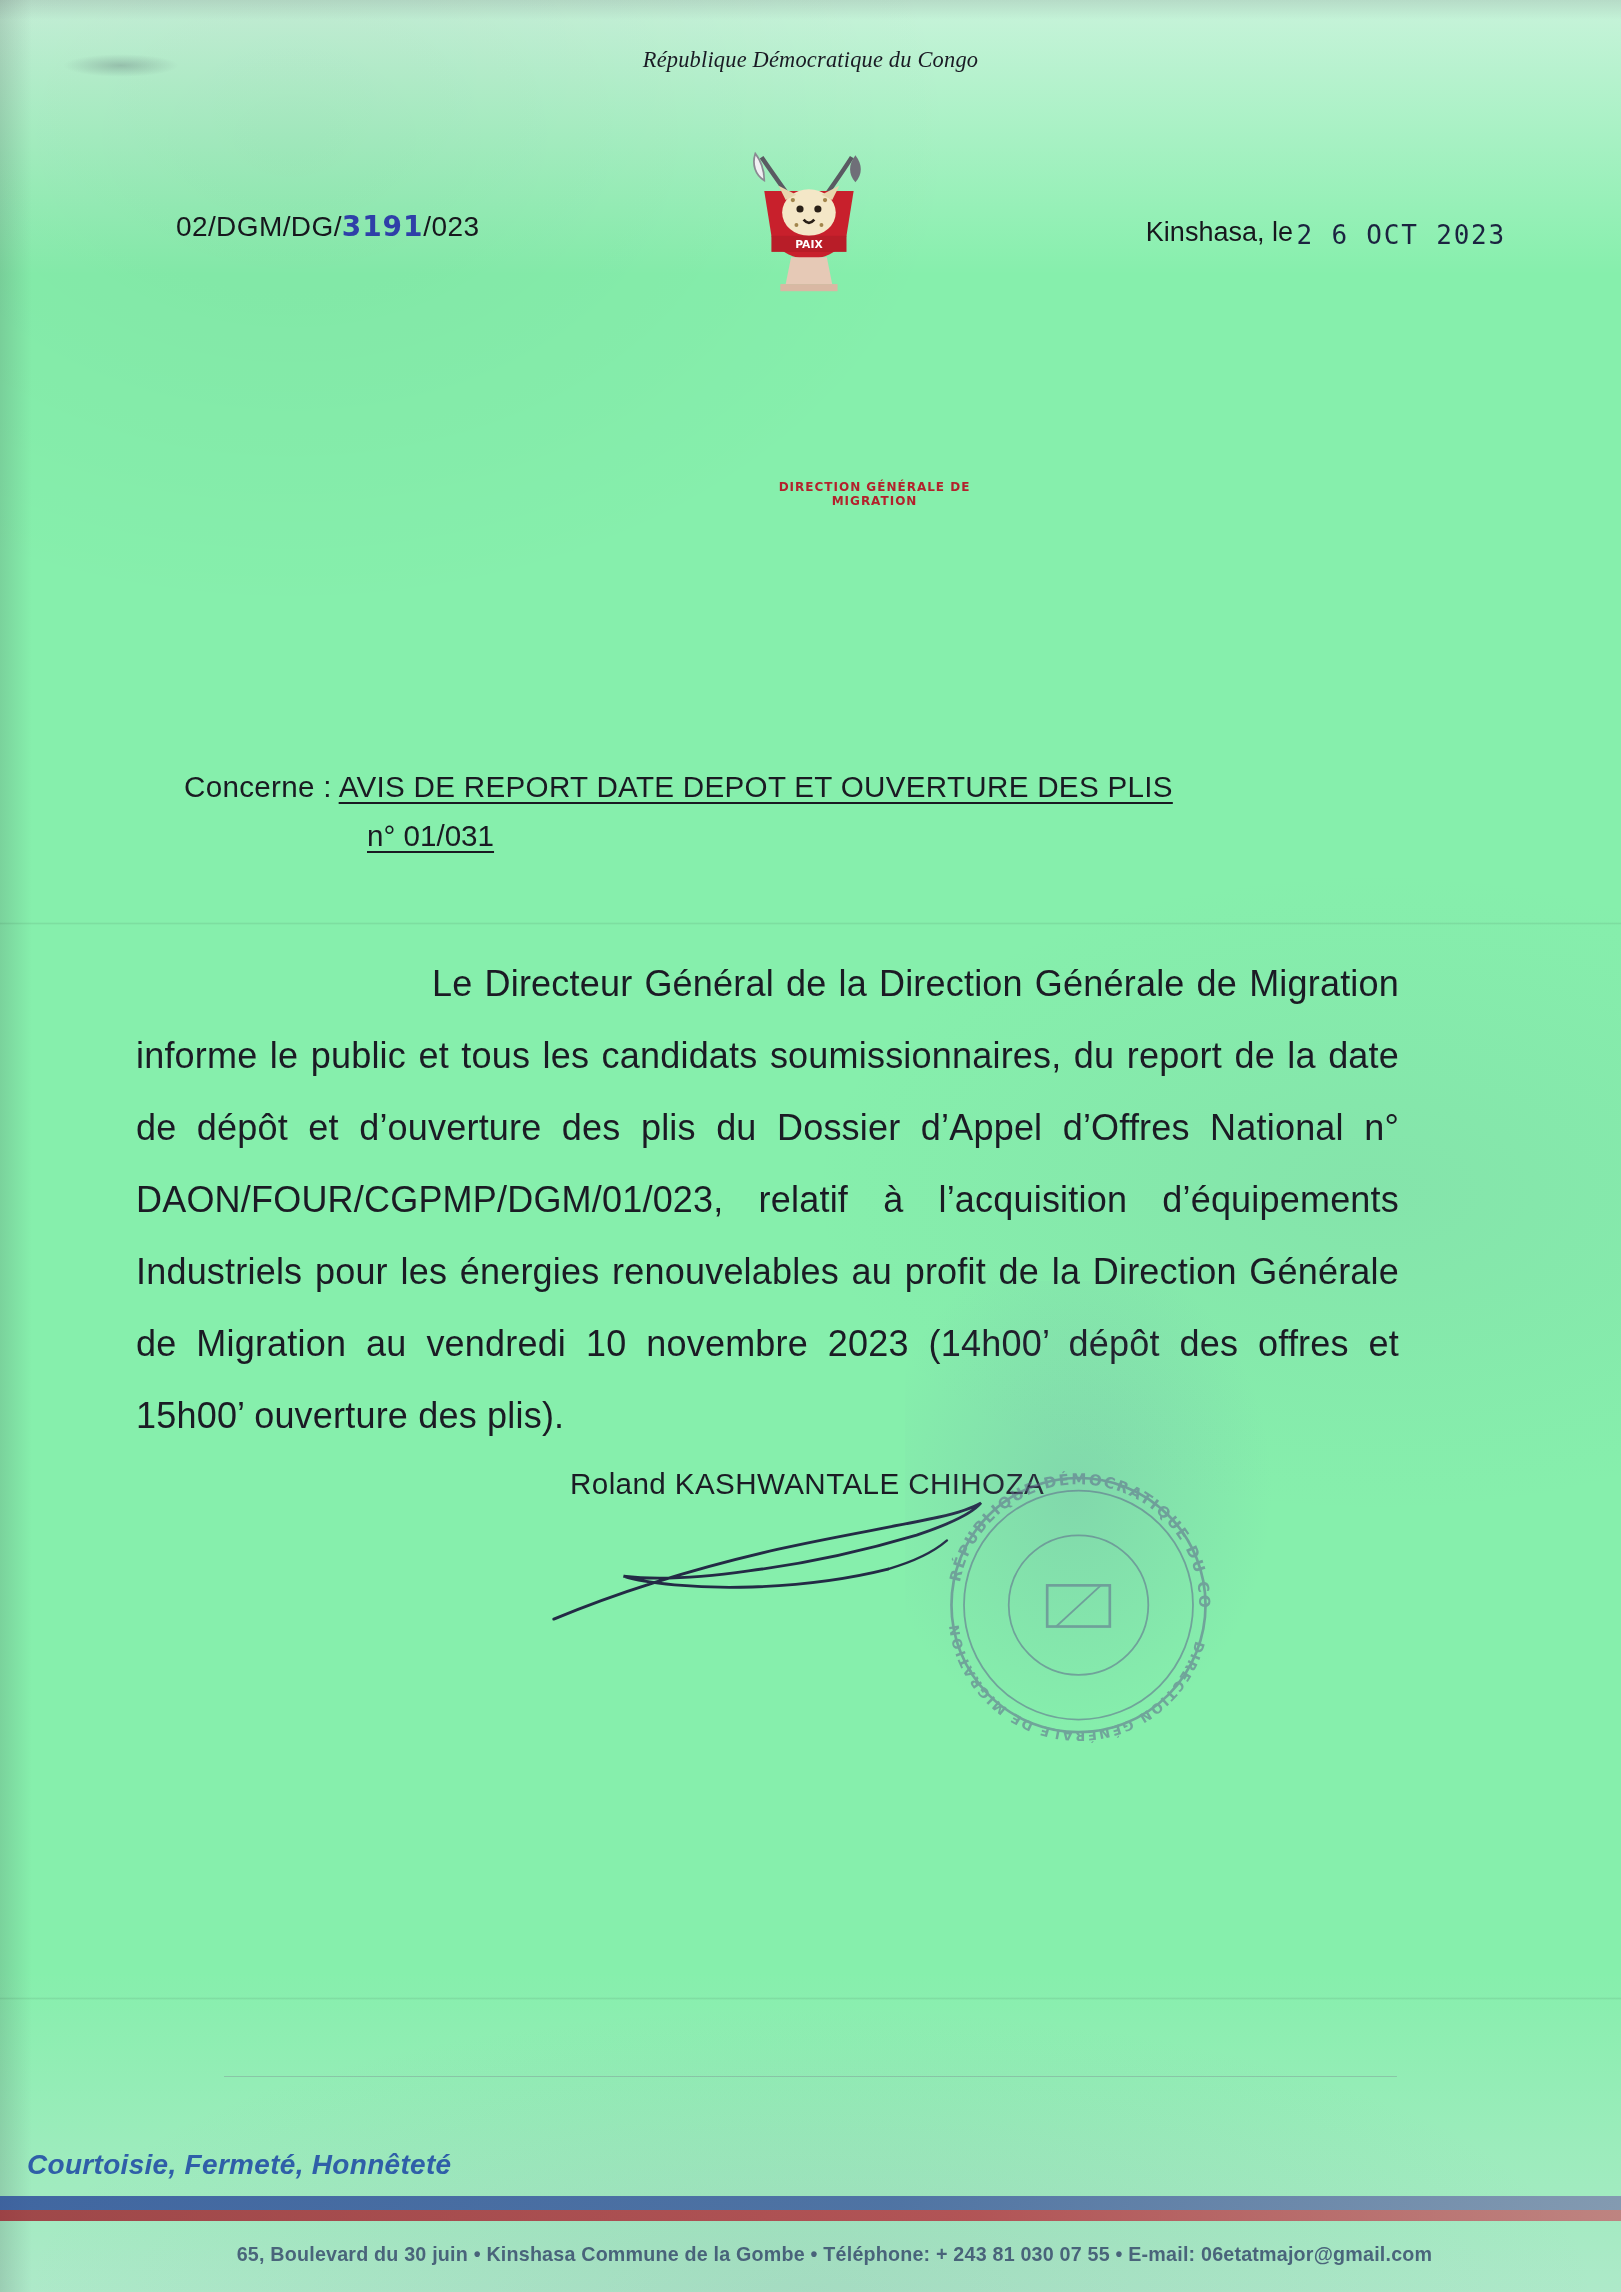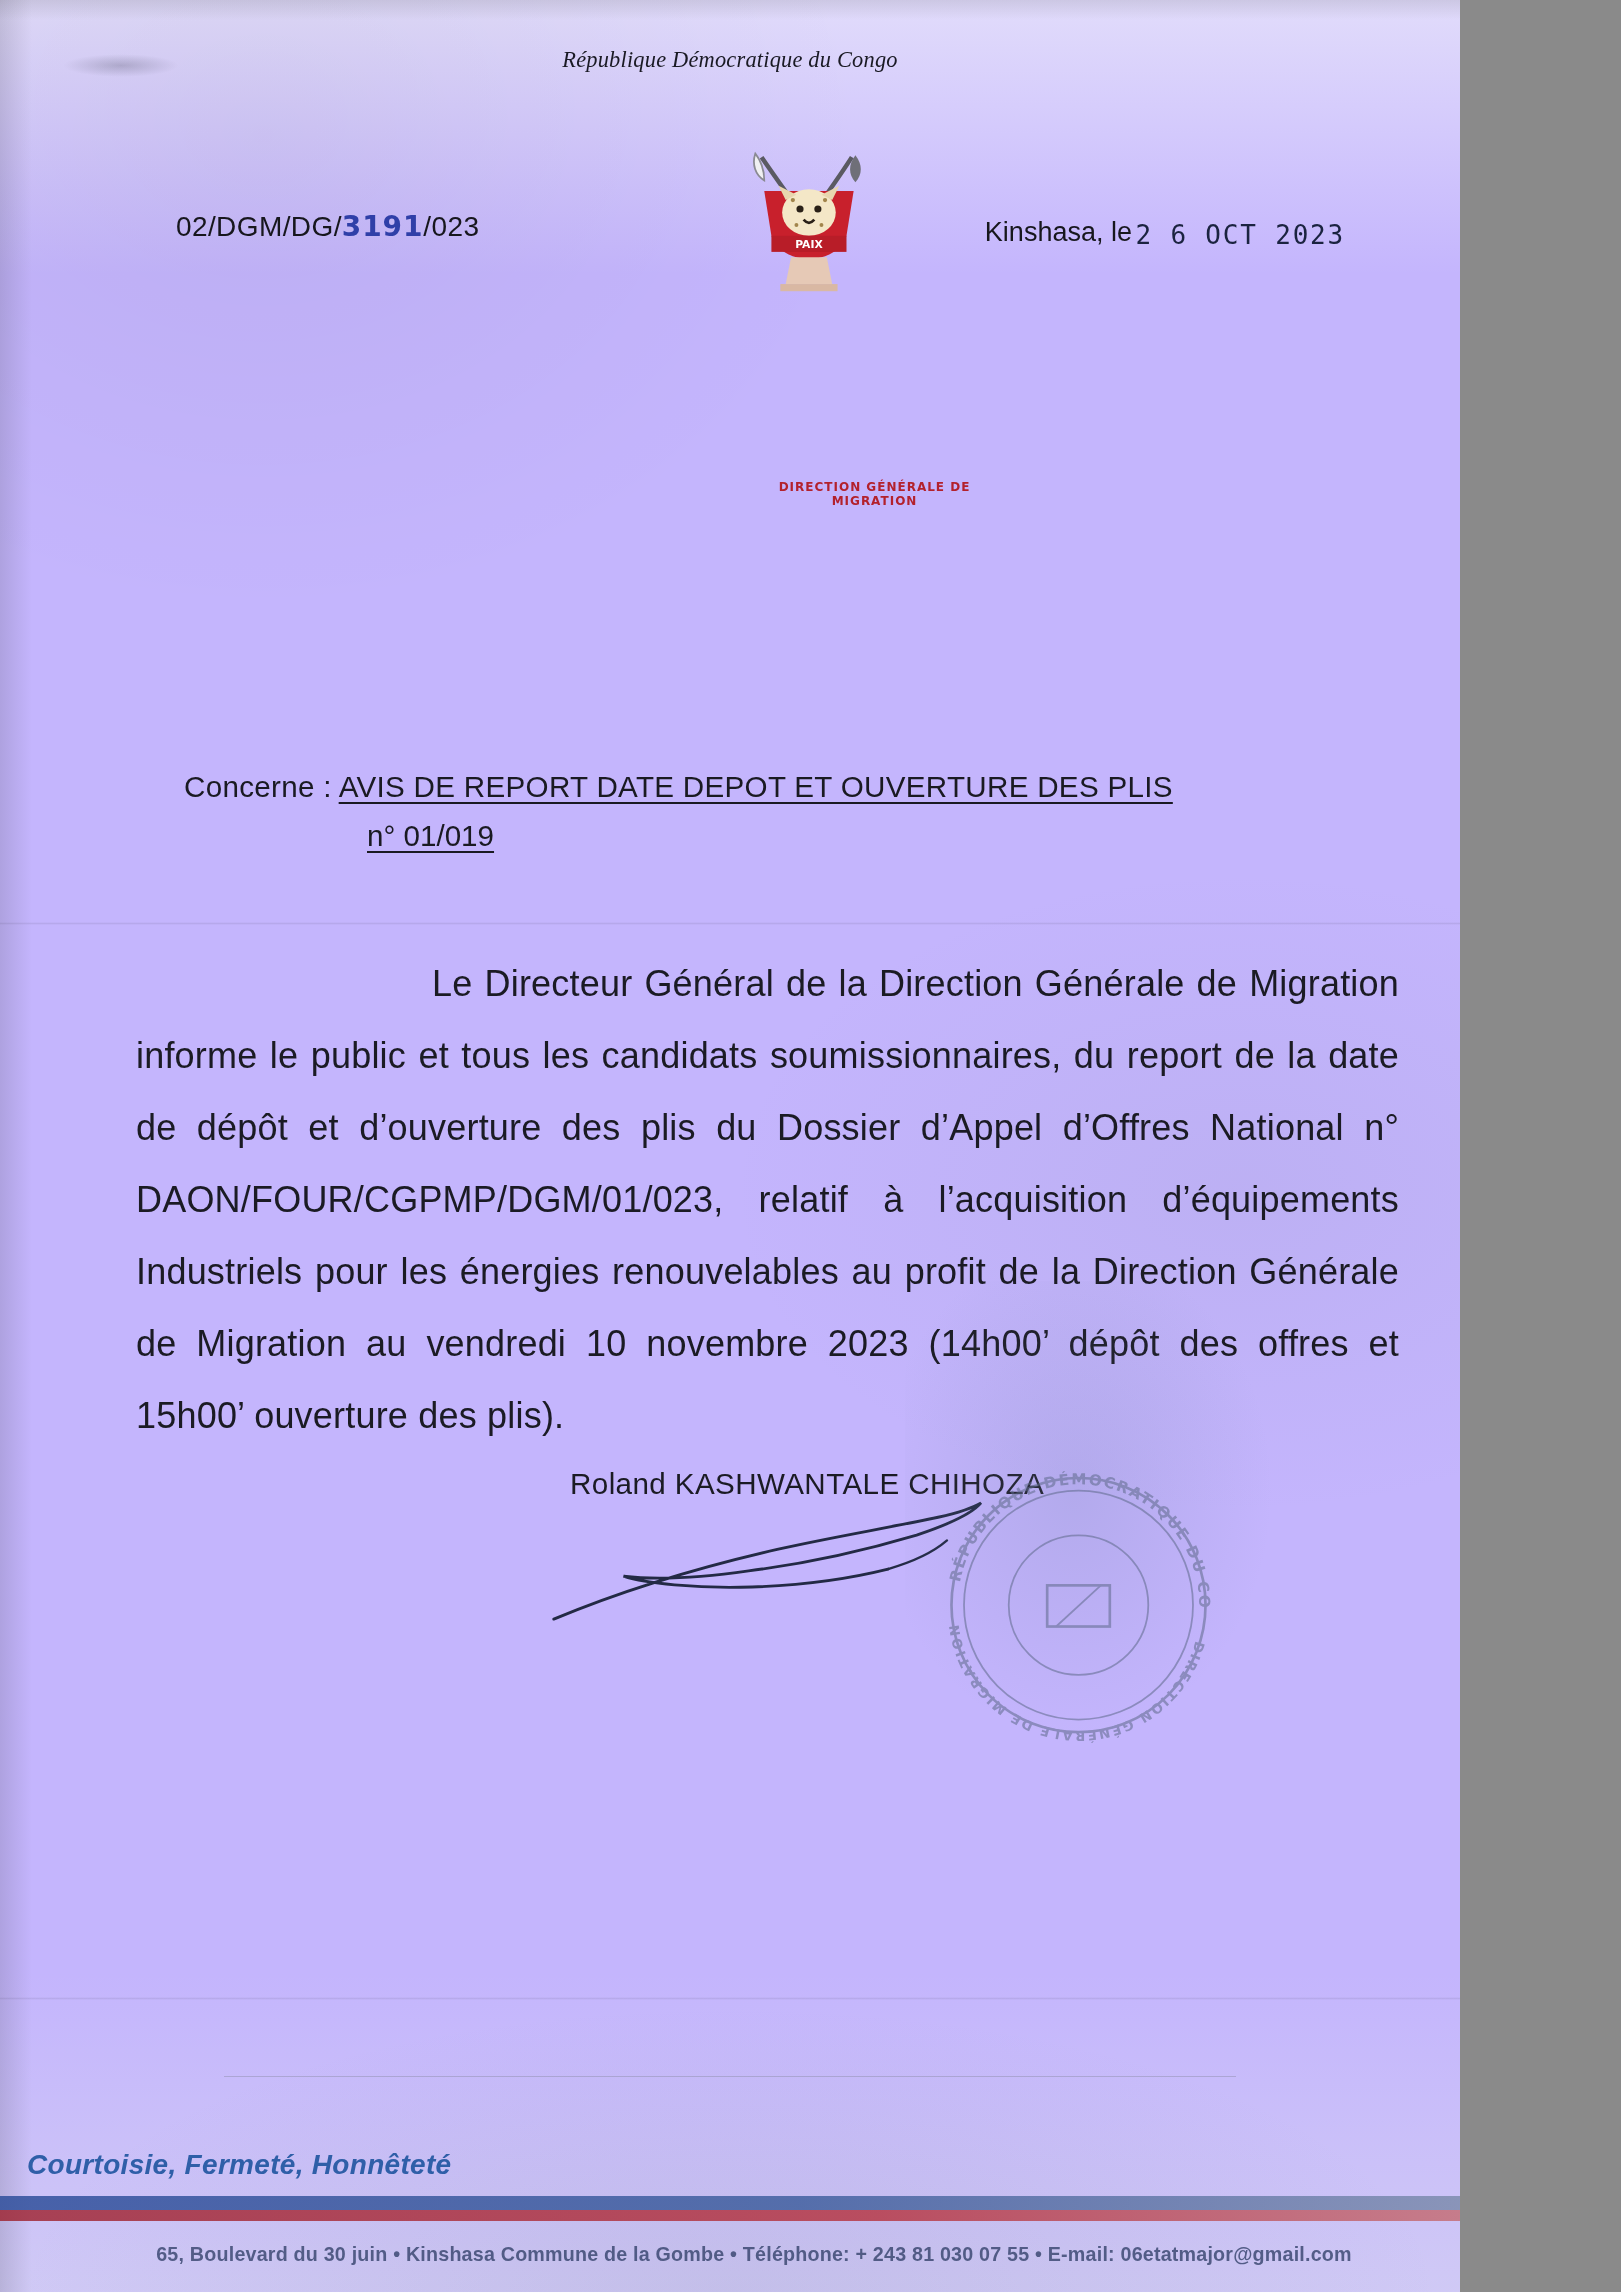--- a/index.html
+++ b/index.html
@@ -2,23 +2,23 @@
 <html style="font-size:14.3px"><head>
 <meta charset="utf-8">
 <style>
   html, body {
     margin: 0;
     padding: 0;
     background: #8a8a8a;
   }
   .page {
     position: relative;
-    width: 1460px;
+    width: 1621px;
     height: 2293px;
-    background: #c4b5fd;
+    background: #86efac;
     overflow: hidden;
     font-family: "Liberation Sans", sans-serif;
     color: #1a1a24;
   }
   
   .scan-tint {
     position: absolute;
     inset: 0;
     background:
       radial-gradient(ellipse 60% 30% at 18% 6%, rgba(0,0,0,0.045), rgba(0,0,0,0) 70%),
@@ -344,21 +344,21 @@
     <span>Kinshasa, le</span><span class="date-stamp">2 6 OCT 2023</span>
   </div>
 
   <div class="logo-sub">DIRECTION GÉNÉRALE DE MIGRATION</div>
 
 
   <div class="concerne">
     <span>Concerne :</span>
     <span class="u">AVIS DE REPORT DATE DEPOT ET OUVERTURE DES PLIS</span>
   </div>
-  <div class="concerne-2">n° 01/019</div>
+  <div class="concerne-2">n° 01/031</div>
 
   <div class="body-text">
     <p><span class="indent"></span><span>Le Directeur Général de la Direction Générale de Migration informe le public et tous les candidats soumissionnaires, du report de la date de dépôt et d’ouverture des plis du Dossier d’Appel d’Offres National n° DAON/FOUR/CGPMP/DGM/01/023, relatif à l’acquisition d’équipements Industriels pour  les énergies renouvelables au profit de la Direction Générale de Migration au vendredi 10 novembre 2023 (14h00’ dépôt des offres et 15h00’ ouverture des plis).</span></p>
   </div>
 
   <div class="sig-name">Roland KASHWANTALE  CHIHOZA</div>
   <div class="sig-ink">
     <svg viewBox="0 0 540 160" width="484" height="143">
       <path d="M18 140 C90 110 180 82 268 62 C330 48 392 38 448 26 C470 21 486 16 496 10 C486 22 460 34 424 46 C370 62 300 78 236 86 C180 94 130 96 96 92 C120 100 176 106 240 104 C300 102 352 94 392 84" fill="none" stroke="#232a45" stroke-width="3.2" stroke-linecap="round"></path>
       <path d="M392 84 C420 76 444 64 458 52" fill="none" stroke="#232a45" stroke-width="2.6" stroke-linecap="round"></path>

